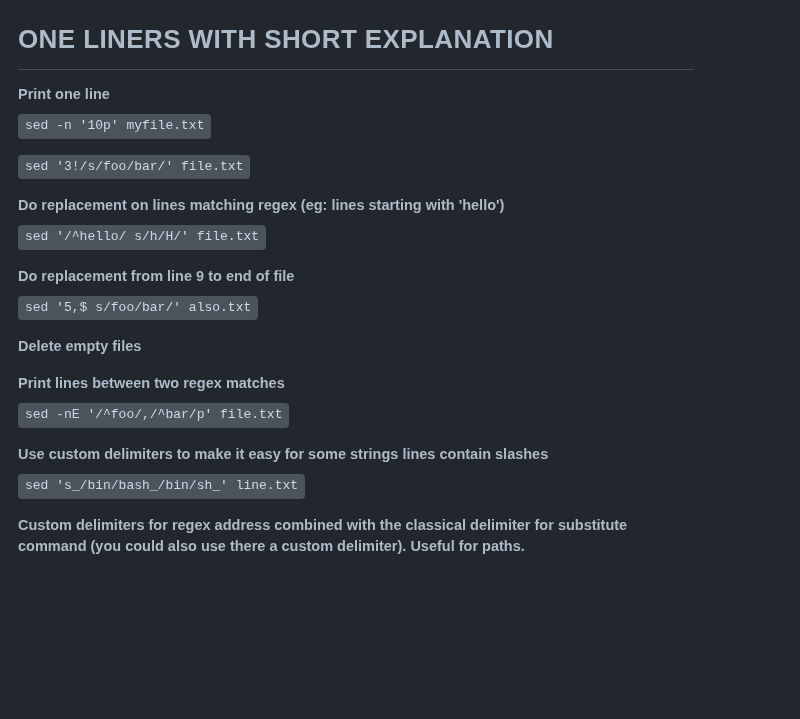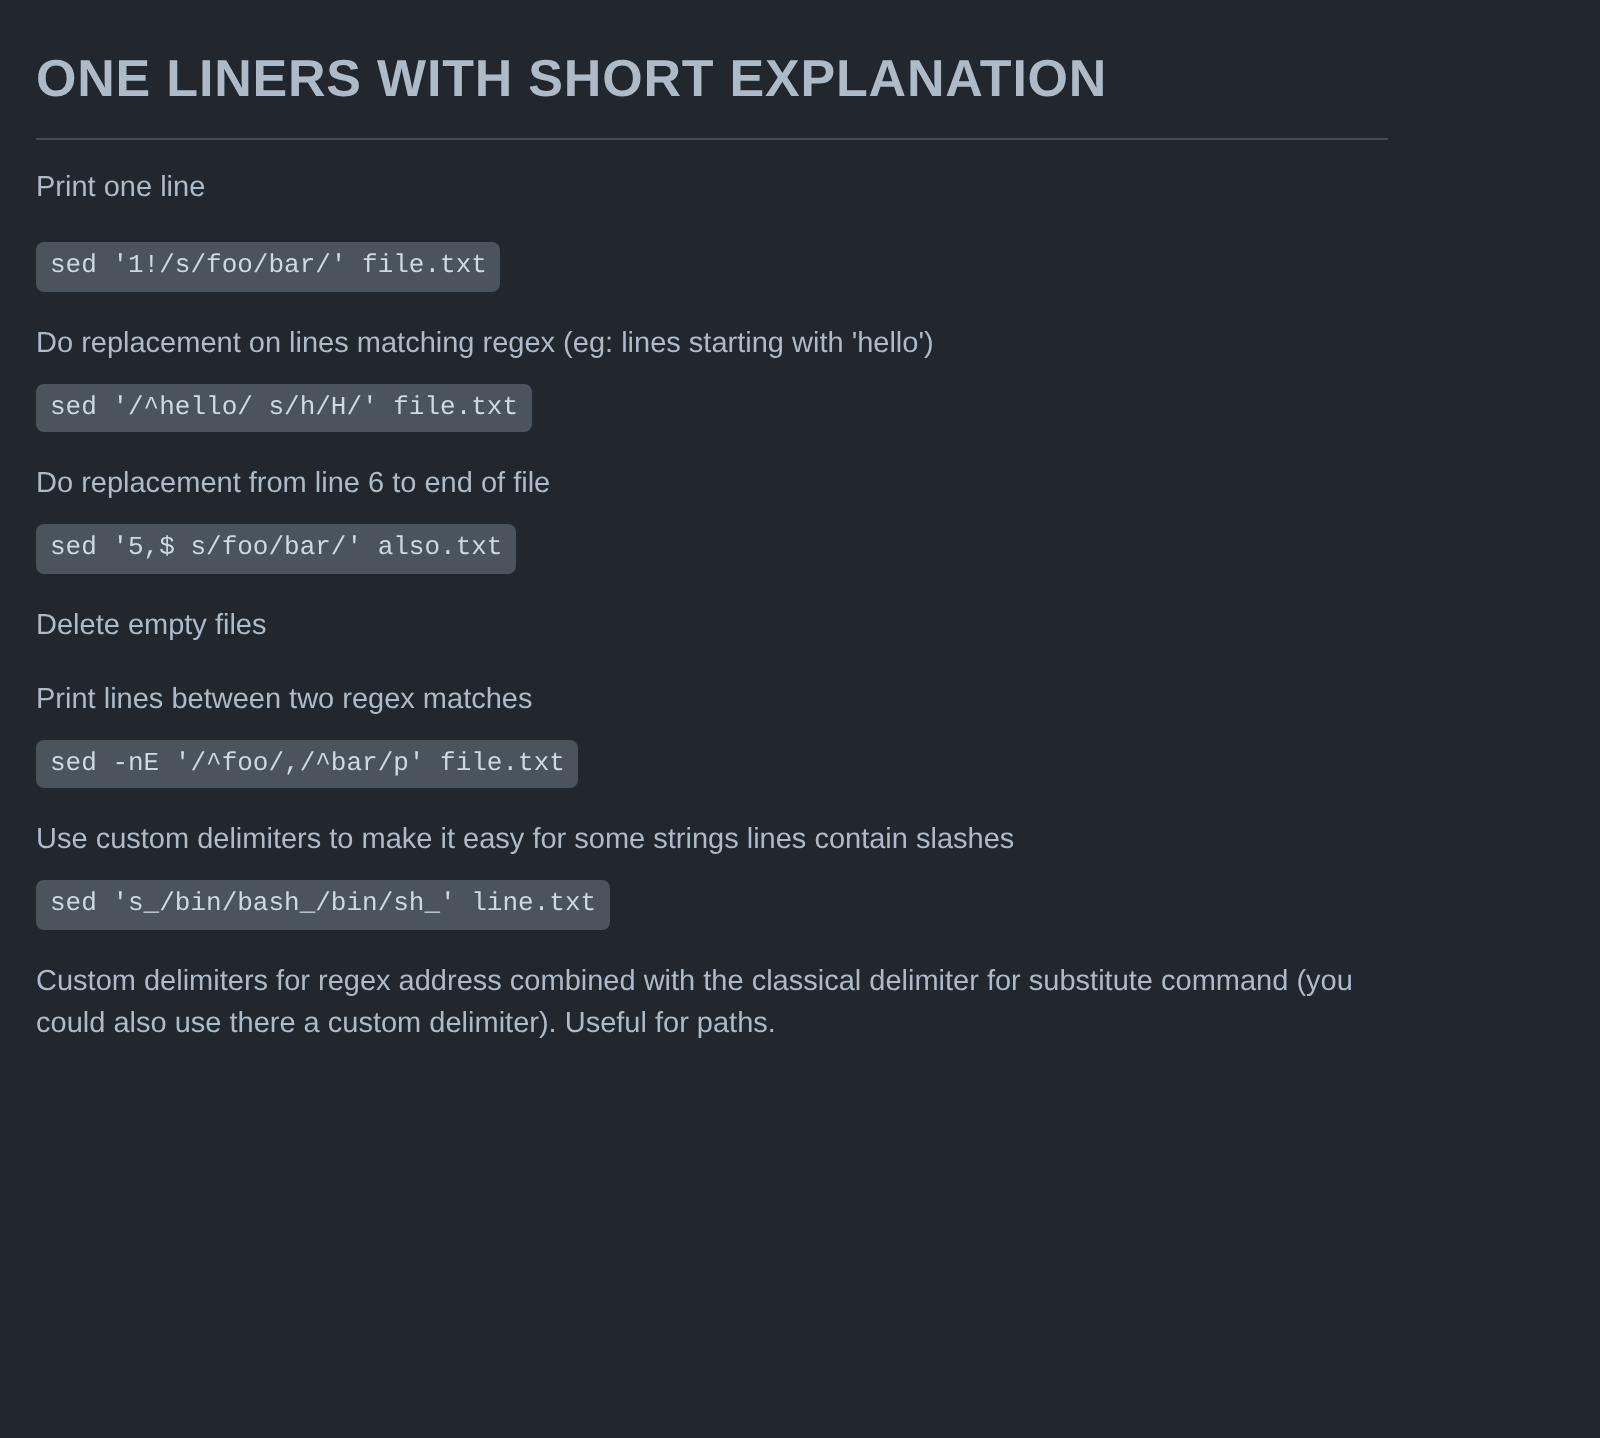--- a/index.html
+++ b/index.html
@@ -27,21 +27,21 @@
     margin: 6px 0 14px 0;
     padding-bottom: 14px;
     border-bottom: 1px solid #444c56;
     line-height: 1.2;
   }
   .entry {
     margin-bottom: 16px;
   }
   .entry-desc {
     font-size: 14.5px;
-    font-weight: normal;
+    font-weight: bold;
     color: #adbac7;
     line-height: 1.45;
     margin-bottom: 9px;
   }
   .entry-code {
     display: inline-block;
     background: #4b535d;
     color: #cdd9e5;
     font-family: "Liberation Mono", "DejaVu Sans Mono", monospace;
     font-size: 13px;
@@ -52,33 +52,34 @@
   }
 </style>
 </head>
 <body>
 
 <div class="page">
   <h1 class="doc-title">ONE LINERS WITH SHORT EXPLANATION</h1>
 
   <div class="entry">
     <div class="entry-desc">Print one line</div>
+    <code class="entry-code">sed -n '10p' myfile.txt</code>
   </div>
 
   <div class="entry">
-    <code class="entry-code">sed '1!/s/foo/bar/' file.txt</code>
+    <code class="entry-code">sed '3!/s/foo/bar/' file.txt</code>
   </div>
 
   <div class="entry">
     <div class="entry-desc">Do replacement on lines matching regex (eg: lines starting with 'hello')</div>
     <code class="entry-code">sed '/^hello/ s/h/H/' file.txt</code>
   </div>
 
   <div class="entry">
-    <div class="entry-desc">Do replacement from line 6 to end of file</div>
+    <div class="entry-desc">Do replacement from line 9 to end of file</div>
     <code class="entry-code">sed '5,$ s/foo/bar/' also.txt</code>
   </div>
 
   <div class="entry">
     <div class="entry-desc">Delete empty files</div>
   </div>
 
   <div class="entry">
     <div class="entry-desc">Print lines between two regex matches</div>
     <code class="entry-code">sed -nE '/^foo/,/^bar/p' file.txt</code>

